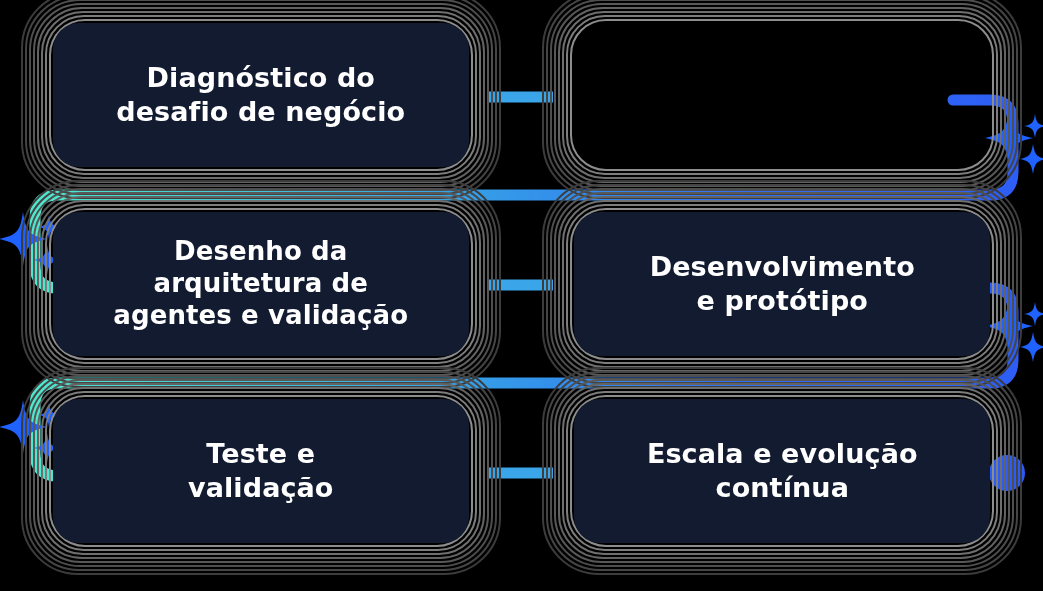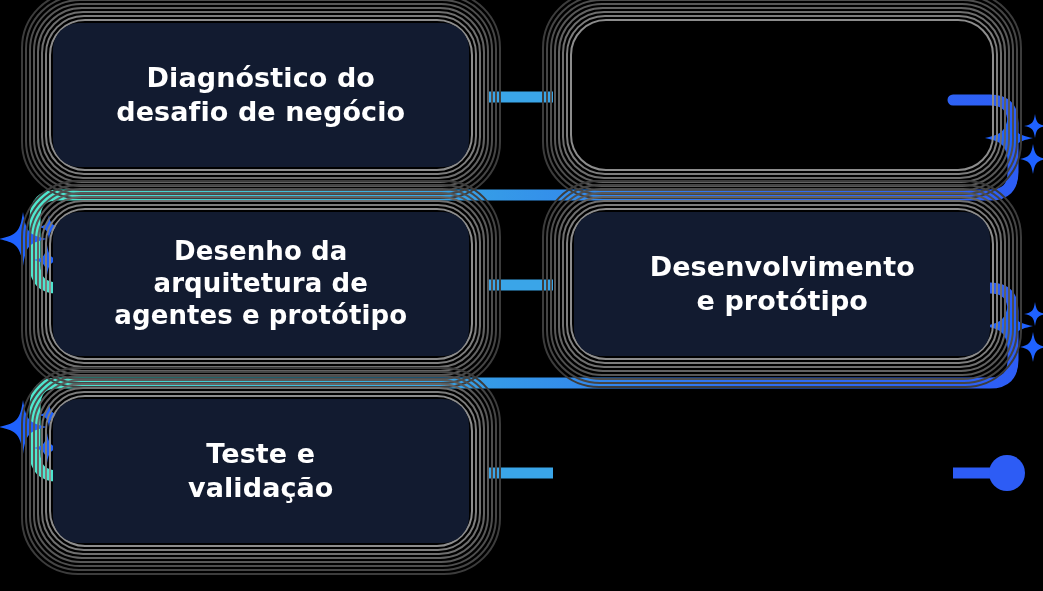--- a/index.html
+++ b/index.html
@@ -216,21 +216,21 @@
           <i></i>
           <i></i>
           <i></i>
           <i></i>
           <i></i>
           <i></i>
       </div>
       <div class="card">
         <span class="card-label three-line">Desenho da
 arquitetura de
-agentes e protótipo</span>
+agentes e validação</span>
       </div>
     </div>
     <div class="cell">
       <div class="halo">
         <i></i>
           <i></i>
           <i></i>
           <i></i>
           <i></i>
           <i></i>
@@ -254,15 +254,31 @@
           <i></i>
           <i></i>
           <i></i>
           <i></i>
       </div>
       <div class="card">
         <span class="card-label">Teste e
 validação</span>
       </div>
     </div>
+    <div class="cell">
+      <div class="halo">
+        <i></i>
+          <i></i>
+          <i></i>
+          <i></i>
+          <i></i>
+          <i></i>
+          <i></i>
+          <i></i>
+      </div>
+      <div class="card">
+        <span class="card-label">Escala e evolução
+contínua</span>
+      </div>
+    </div>
   </div>
 
 </div>
 
 </body></html>

